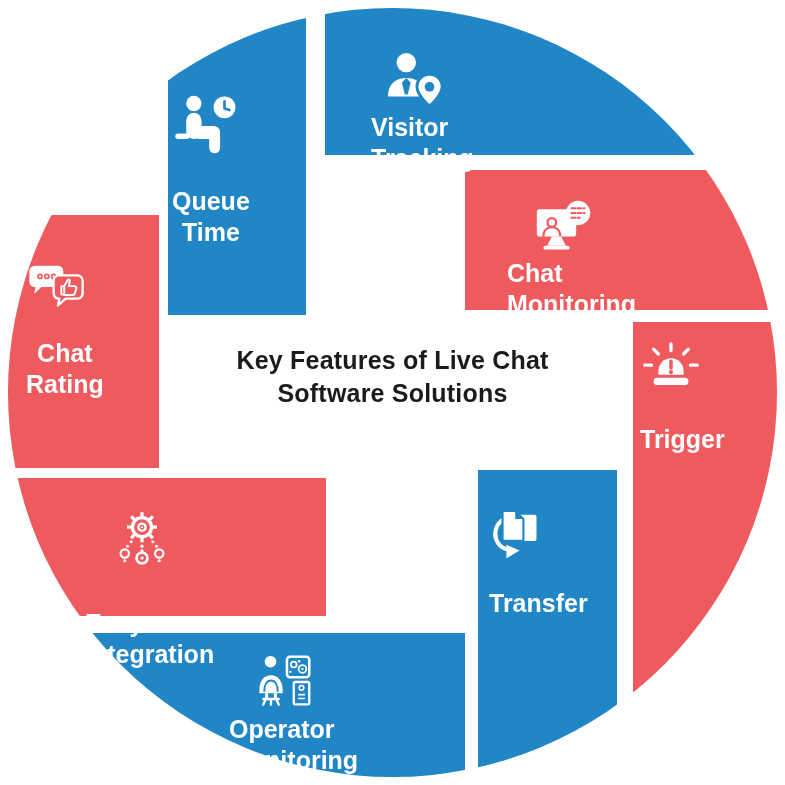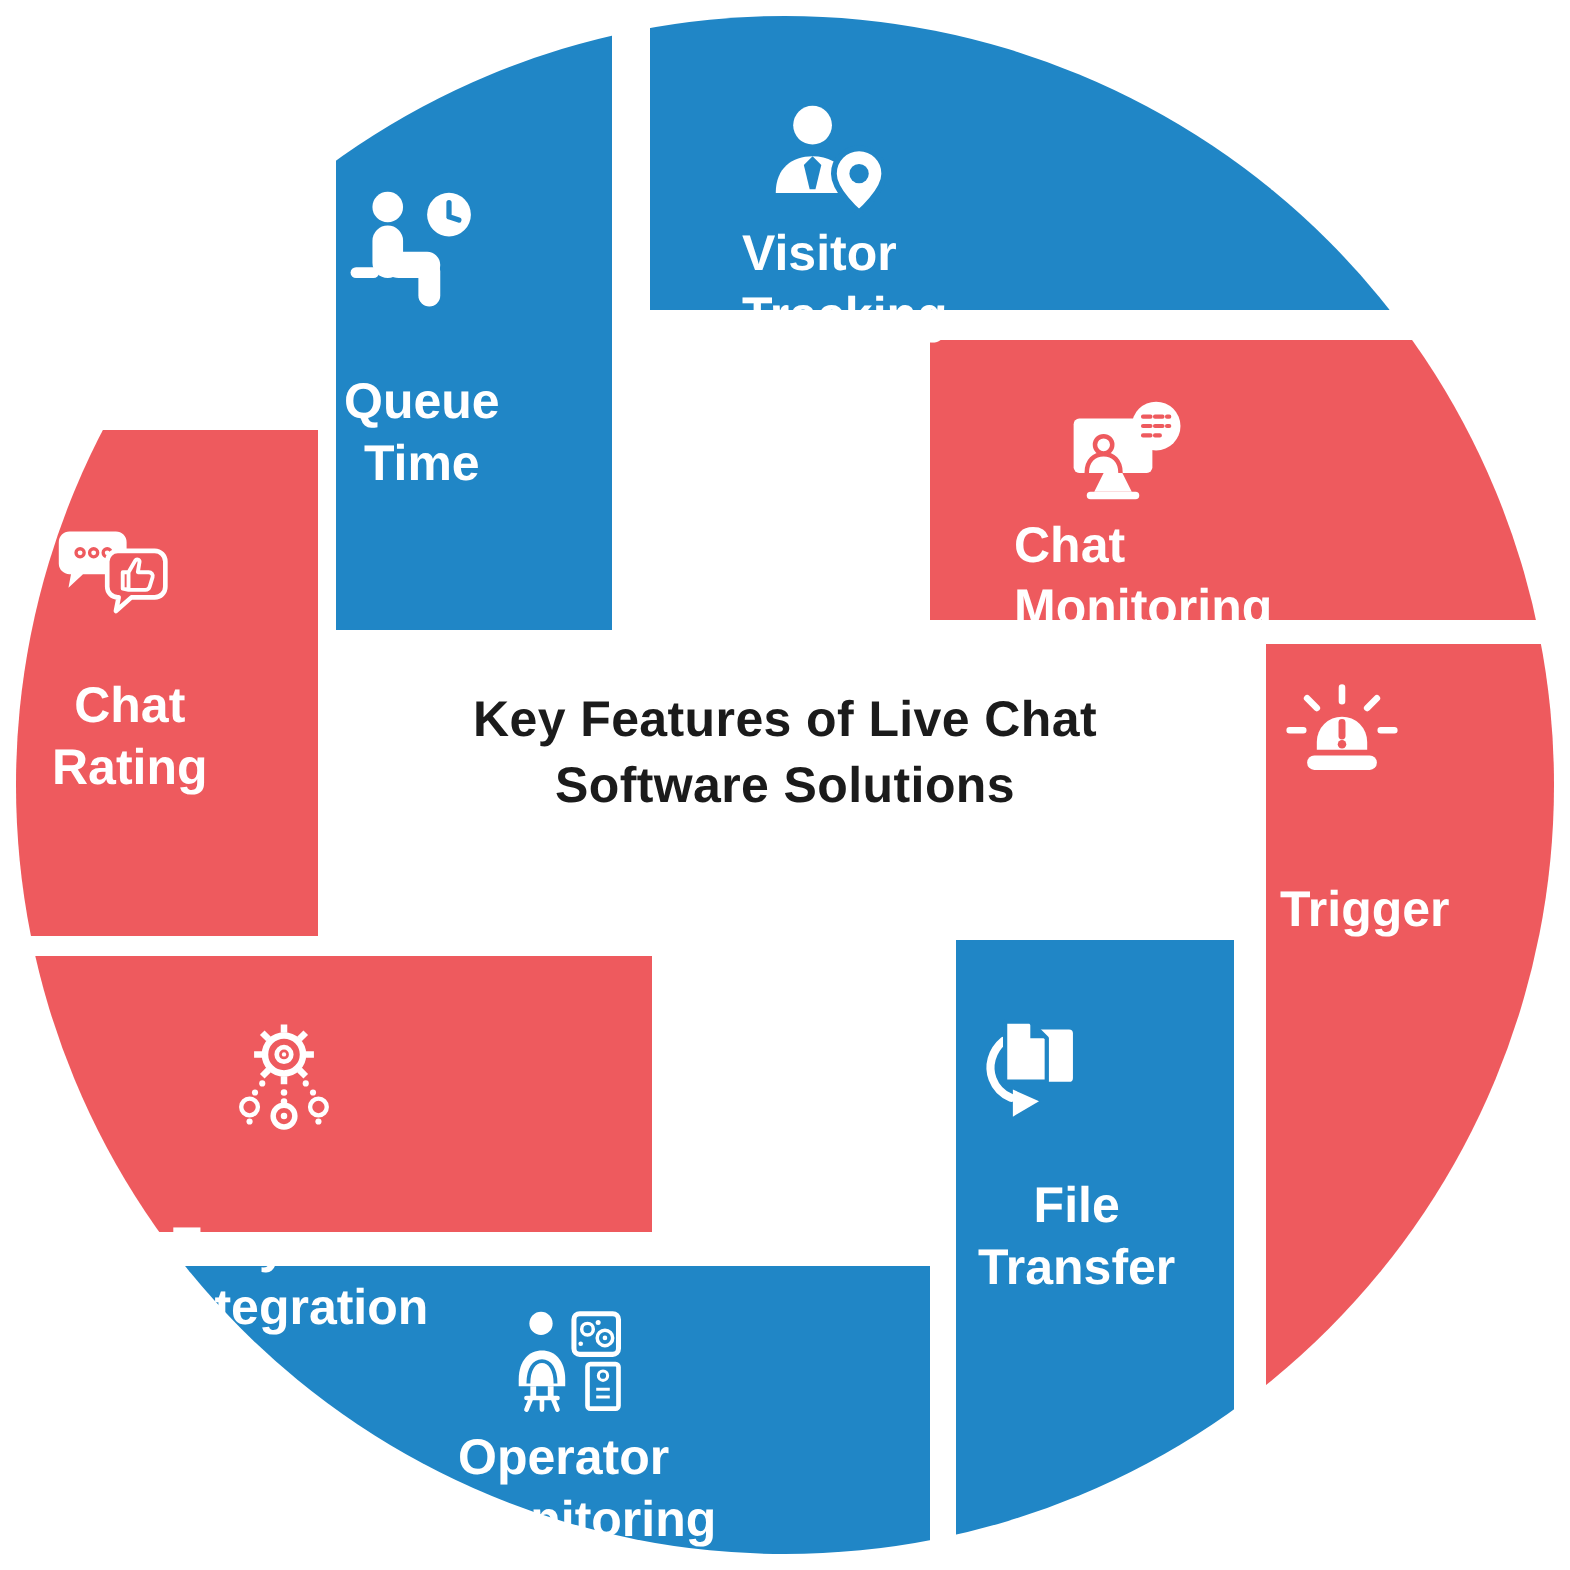--- a/index.html
+++ b/index.html
@@ -27,21 +27,21 @@
   .seg-content{position:absolute;display:flex;color:#fff;}
   .seg-content.row{flex-direction:column;align-items:center;}
   .seg-content.col{flex-direction:column;align-items:flex-start;text-align:center;}
   .label{font-weight:700;font-size:25px;line-height:1.22;color:#fff;}
   .row .label{margin-left:15px;}
   .icon{display:block;line-height:0;flex:0 0 auto;}
   .icon svg{display:block;}
 
   .pos--visitor-tracking   {left:356px;top:50px;height:76px;}
   .pos--chat-monitoring    {left:492px;top:198px;height:74px;}
-  .pos--trigger-alerts     {left:640px;top:338px;width:116px;gap:16px;}
+  .pos--trigger-alerts     {left:640px;top:338px;width:116px;}
   .pos--trigger-alerts   .label{margin-top:24px;}
   .pos--file-transfer      {left:489px;top:506px;width:117px;}
   .pos--file-transfer    .label{margin-top:20px;}
   .pos--operator-monitoring{left:214px;top:652px;height:76px;}
   .pos--easy-integration   {left:70px;top:510px;height:72px;gap:40px;}
   .pos--chat-rating        {left:26px;top:258px;width:118px;}
   .pos--chat-rating      .label{margin-top:18px;}
   .pos--queue-time         {left:172px;top:92px;width:136px;}
   .pos--queue-time       .label{margin-top:24px;}
 
@@ -126,21 +126,20 @@
     <span class="icon">
       <svg width="62" height="62" viewBox="0 0 64 64">
         <path d="M13 15 C7 20 5 28 7.5 34.5 c1.7 4.6 4.8 7.8 9.5 9.8" fill="none" stroke="#fff" stroke-width="4.2" stroke-linecap="round"></path>
         <path d="M18 40 l13.5 6 L18 54 z" fill="#fff"></path>
         <rect x="29" y="9" width="20" height="27" rx="2" fill="#fff"></rect>
         <path d="M14 5 h13 l8.5 8.5 V36 H14 z" fill="#fff" stroke="var(--seg)" stroke-width="2.2" stroke-linejoin="round"></path>
         <path d="M27 5 l8.5 8.5 H27 z" fill="var(--seg)"></path>
       </svg>
     </span>
     <div class="label">
-      <div>File</div>
       <div>Transfer</div>
     </div>
   </div>
 
   <div class="seg-content row pos--operator-monitoring" style="--seg: #2086C6;">
     <span class="icon">
       <svg width="62" height="62" viewBox="0 0 64 64">
         <rect x="33" y="5" width="23" height="21" rx="3" fill="none" stroke="#fff" stroke-width="2.6"></rect>
         <circle cx="40" cy="13" r="3" fill="none" stroke="#fff" stroke-width="1.8"></circle>
         <circle cx="49" cy="17.5" r="4" fill="none" stroke="#fff" stroke-width="1.8"></circle>

